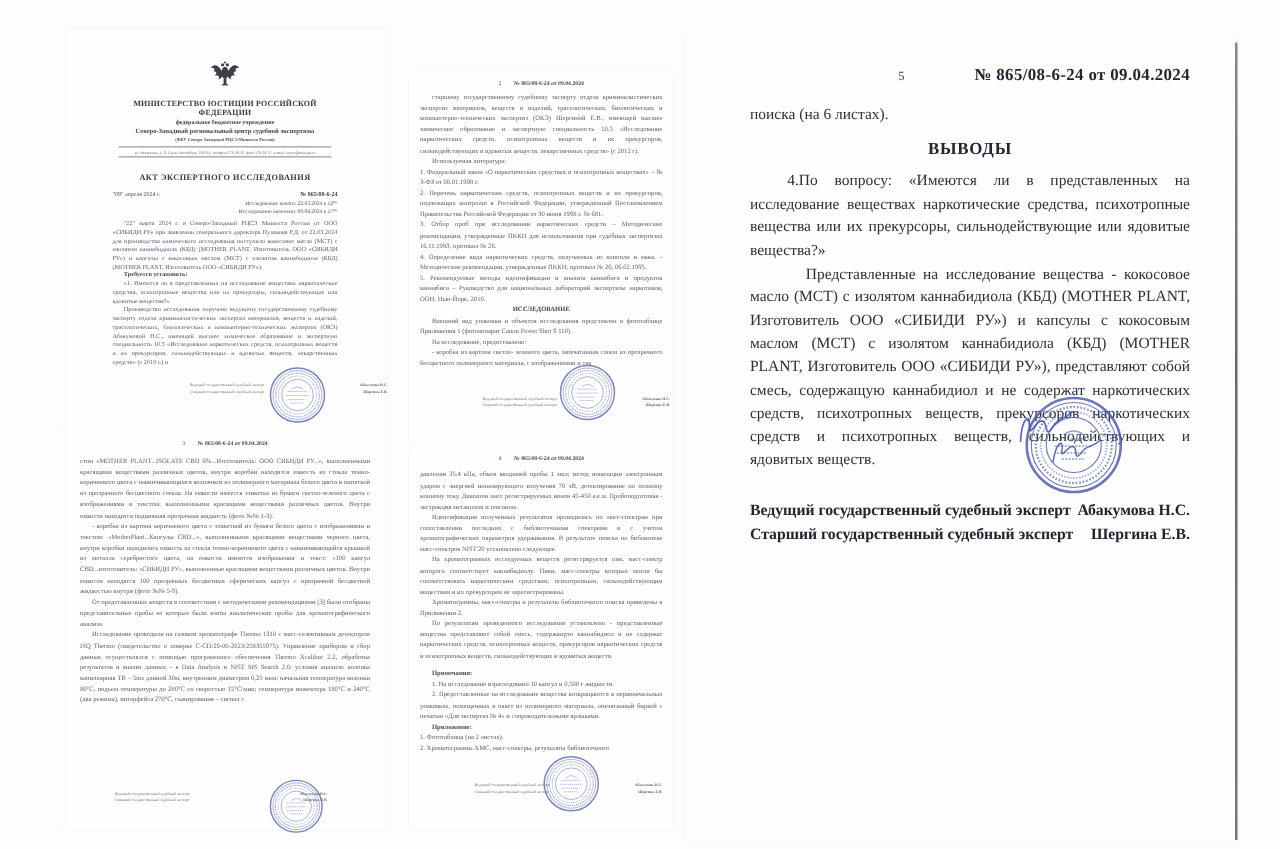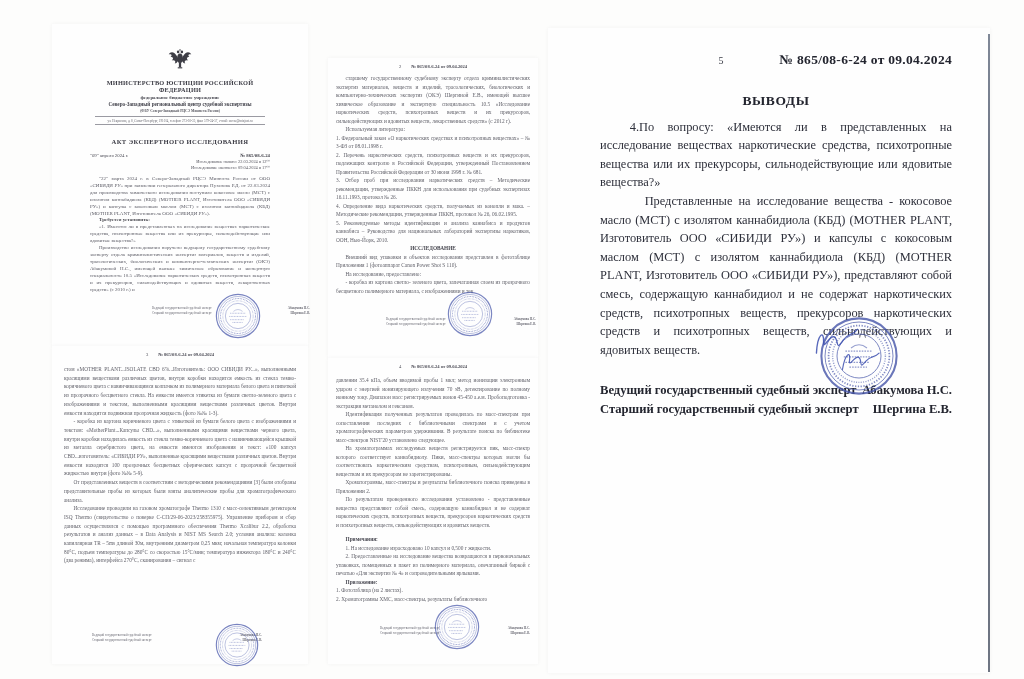--- a/index.html
+++ b/index.html
@@ -50,21 +50,21 @@
   .sf3{left:40px;top:287px;width:170px;}
   .sf4{left:52px;top:268px;width:150px;}
   
   .p5{left:548px;top:28px;width:442px;height:645px;box-sizing:border-box;padding:0 38px 0 52px;}
   .p5-head{display:flex;justify-content:flex-end;align-items:baseline;gap:56px;margin-top:24px;
            font-size:13.5px;color:#23252f;}
   .p5-head .p5-num{font-size:10px;color:#3a3c46;}
   .p5-head .p5-no{font-weight:bold;letter-spacing:.3px;}
   .p5-body{font-size:12.4px;line-height:18.6px;color:#2d2f3a;text-align:justify;}
   .p5-cont{margin:14px 0 0 0;}
-  .p5-heading{font-weight:bold;text-align:center;font-size:13.5px;margin-top:24px;color:#23252f;letter-spacing:.6px;}
+  .p5-heading{font-weight:bold;text-align:center;font-size:13.5px;margin-top:9px;color:#23252f;letter-spacing:.6px;}
   .p5-q{margin:7px 0 0 0;text-indent:2.4em;}
   .p5-a{margin:0;text-indent:3.6em;}
   .p5-sigs{margin-top:24px;font-weight:bold;font-size:12.6px;color:#23252f;}
   .p5-sig-row{display:flex;justify-content:space-between;height:19px;align-items:baseline;}
   
   .stamp{position:absolute;color:#4655a9;pointer-events:none;}
   .st1{left:163px;top:269px;width:46px;height:46px;opacity:.72;}
   .st2{left:119px;top:233px;width:46px;height:46px;opacity:.7;}
   .st3{left:163px;top:277px;width:44px;height:44px;opacity:.72;}
   .st4{left:106px;top:246px;width:46px;height:46px;opacity:.7;}
@@ -243,20 +243,21 @@
         <use href="#stampSym"></use>
       </svg>
   </div>
 
   <div class="page p5">
     <div class="p5-head">
       <span class="p5-num">5</span>
       <span class="p5-no">№ 865/08-6-24 от 09.04.2024</span>
     </div>
     <div class="p5-body">
+      <p class="p5-cont">поиска (на 6 листах).</p>
       <div class="p5-heading">ВЫВОДЫ</div>
       <p class="p5-q">4.По вопросу: «Имеются ли в представленных на исследование веществах наркотические средства, психотропные вещества или их прекурсоры, сильнодействующие или ядовитые вещества?»</p>
       <p class="p5-a">Представленные на исследование вещества - кокосовое масло (МСТ) с изолятом каннабидиола (КБД) (MOTHER PLANT, Изготовитель ООО «СИБИДИ РУ») и капсулы с кокосовым маслом (МСТ) с изолятом каннабидиола (КБД) (MOTHER PLANT, Изготовитель ООО «СИБИДИ РУ»), представляют собой смесь, содержащую каннабидиол и не содержат наркотических средств, психотропных веществ, прекурсоров наркотических средств и психотропных веществ, сильнодействующих и ядовитых веществ.</p>
     </div>
     <div class="p5-sigs">
       <div class="p5-sig-row">
         <span>Ведущий государственный судебный эксперт</span>
         <span class="name">Абакумова Н.С.</span>
       </div>
       <div class="p5-sig-row">

